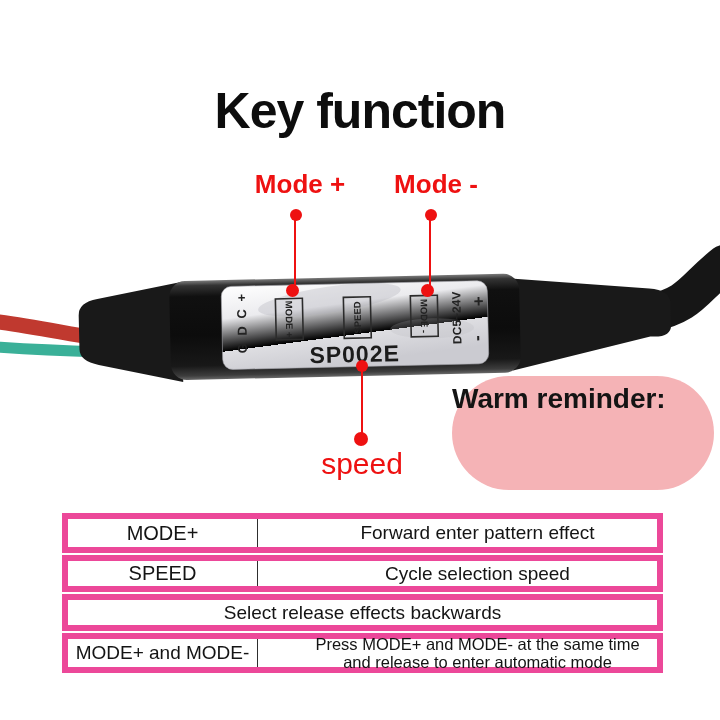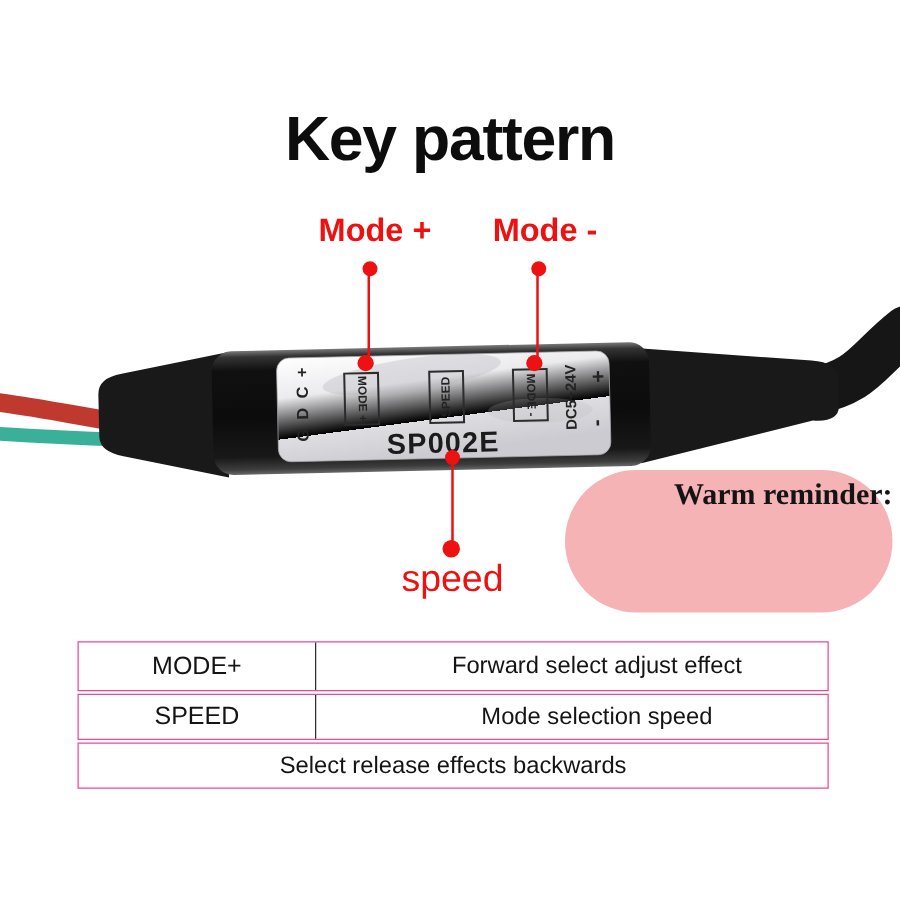--- a/index.html
+++ b/index.html
@@ -13,24 +13,24 @@
   }
   .annot{position:absolute;color:#ee1111;text-align:center;}
   .annot.mode{top:169px;width:140px;font-size:26px;font-weight:600;}
   .annot.speed{top:447px;left:300px;width:124px;font-size:30px;font-weight:500;}
   .dot{position:absolute;background:#ee1111;border-radius:50%;}
   .vline{position:absolute;width:2px;background:#ee1111;}
   .reminder{
     position:absolute;left:452px;top:376px;width:262px;height:114px;
     background:#f5b3b6;border-radius:57px;box-sizing:border-box;padding-top:7px;
   }
-  .reminder-title{text-align:right;font-size:24px;font-weight:700;color:#141414;font-family:Liberation Serif, serif;}
+  .reminder-title{text-align:left;font-size:28px;font-weight:700;color:#141414;}
   .reminder-body{margin-top:2px;padding-left:26px;font-size:18px;line-height:20.5px;color:#4e4e4e;}
   .func-table{position:absolute;left:62px;top:513px;width:601px;}
-  .tbl-row{display:flex;border:1px solid #ec4899;margin-bottom:2px;background:#fff;box-sizing:border-box;gap:40px;}
+  .tbl-row{display:flex;border:6px solid #ec4899;margin-bottom:2px;background:#fff;box-sizing:border-box;gap:40px;}
   .tbl-key{
     width:190px;border-right:1px solid #2e2e2e;display:flex;align-items:center;
     justify-content:center;font-size:20px;color:#141414;box-sizing:border-box;text-align:center;
   }
   .tbl-desc{
     flex:1;display:flex;flex-direction:column;align-items:center;justify-content:center;
     font-size:19px;color:#141414;text-align:center;
   }
   .r1{height:40px}.r2{height:37px}.r3{height:37px}.r4{height:40px}
   .r4 .tbl-key{font-size:19px}
@@ -86,21 +86,21 @@
 
       <text x="354" y="362" text-anchor="middle" font-size="23" font-weight="600" fill="#1b1b1b" letter-spacing="1">SP002E</text>
 
       <text transform="rotate(-90 457 320)" x="457" y="320" text-anchor="middle" dominant-baseline="central" font-size="12" font-weight="700" fill="#232323">DC5~24V</text>
 
       <text x="479" y="304" text-anchor="middle" dominant-baseline="central" font-size="17" font-weight="700" fill="#232323">+</text>
       <text transform="rotate(90 479 341)" x="479" y="341" text-anchor="middle" dominant-baseline="central" font-size="17" font-weight="700" fill="#232323">-</text>
     </g>
   </svg>
 
-  <div class="page-title">Key pattern</div>
+  <div class="page-title">Key function</div>
 
   <div class="annot mode" style="left:230px">Mode +</div>
   <div class="annot mode" style="left:366px">Mode -</div>
 
   <div class="dot" style="left:290px;top:209px;width:12px;height:12px"></div>
   <div class="vline" style="left:294px;top:218px;height:72px"></div>
   <div class="dot" style="left:286px;top:284px;width:13px;height:13px"></div>
 
   <div class="dot" style="left:425px;top:209px;width:12px;height:12px"></div>
   <div class="vline" style="left:429px;top:218px;height:72px"></div>
@@ -112,29 +112,36 @@
   <div class="annot speed">speed</div>
 
   <div class="reminder">
     <div class="reminder-title">Warm reminder:</div>
   </div>
 
   <div class="func-table">
     <div class="tbl-row r1">
       <div class="tbl-key">MODE+</div>
       <div class="tbl-desc">
-        <div>Forward select adjust effect</div>
+        <div>Forward enter pattern effect</div>
       </div>
     </div>
     <div class="tbl-row r2">
       <div class="tbl-key">SPEED</div>
       <div class="tbl-desc">
-        <div>Mode selection speed</div>
+        <div>Cycle selection speed</div>
       </div>
     </div>
     <div class="tbl-row r3">
       <div class="tbl-desc">
         <div>Select release effects backwards</div>
       </div>
     </div>
+    <div class="tbl-row r4">
+      <div class="tbl-key">MODE+ and MODE-</div>
+      <div class="tbl-desc">
+        <div>Press MODE+ and MODE- at the same time</div>
+        <div>and release to enter automatic mode</div>
+      </div>
+    </div>
   </div>
 
 </div>
 
 </body></html>

